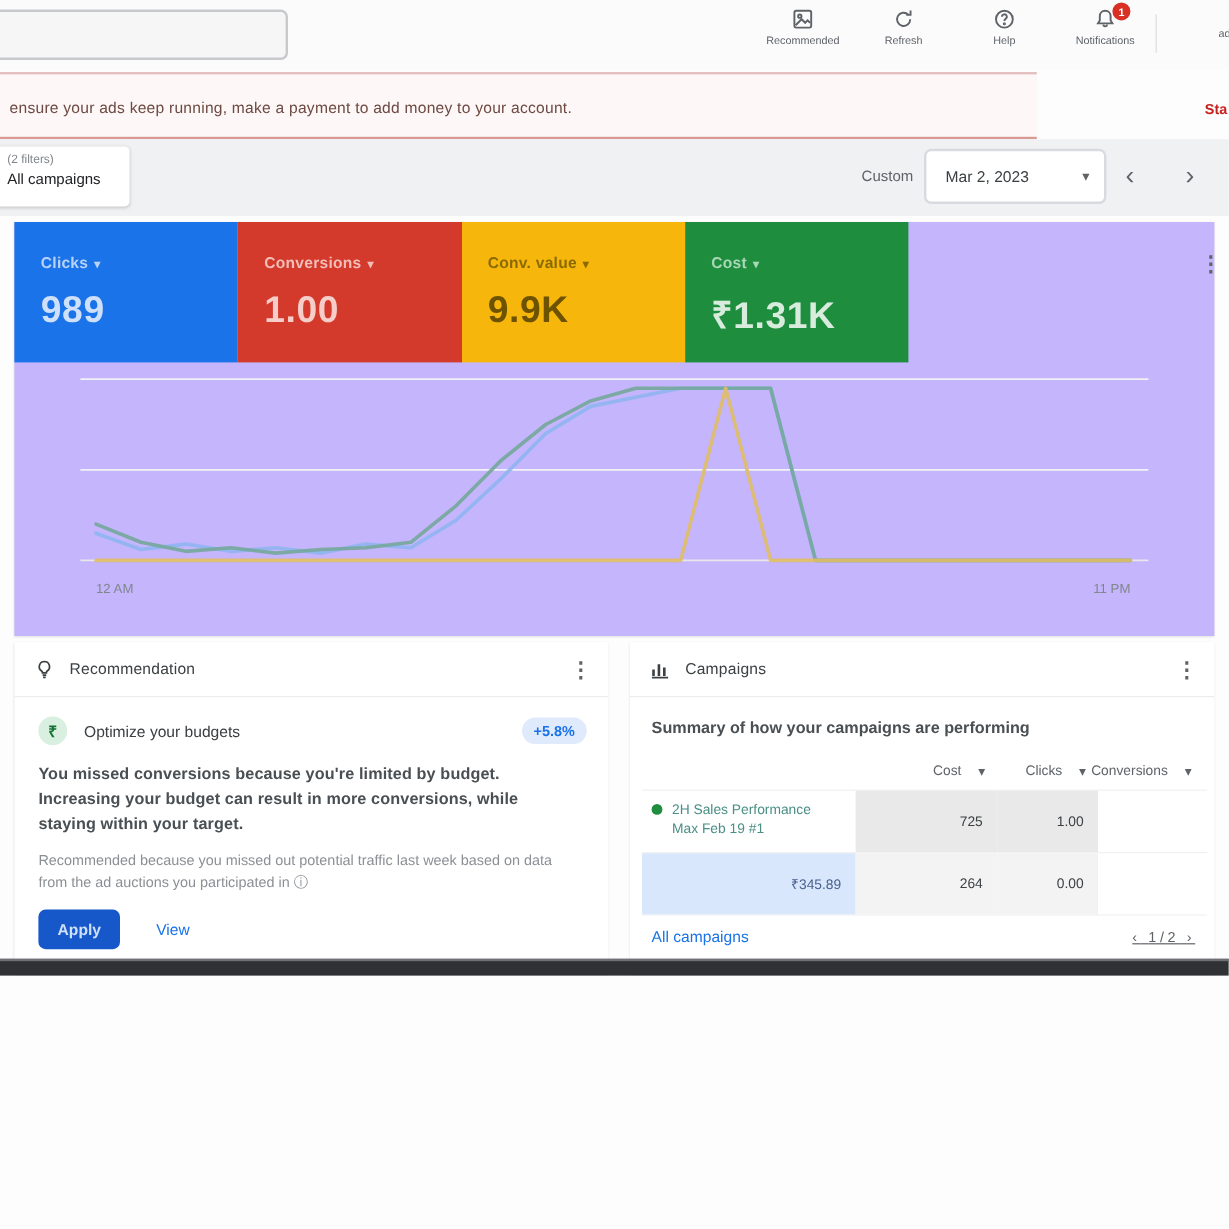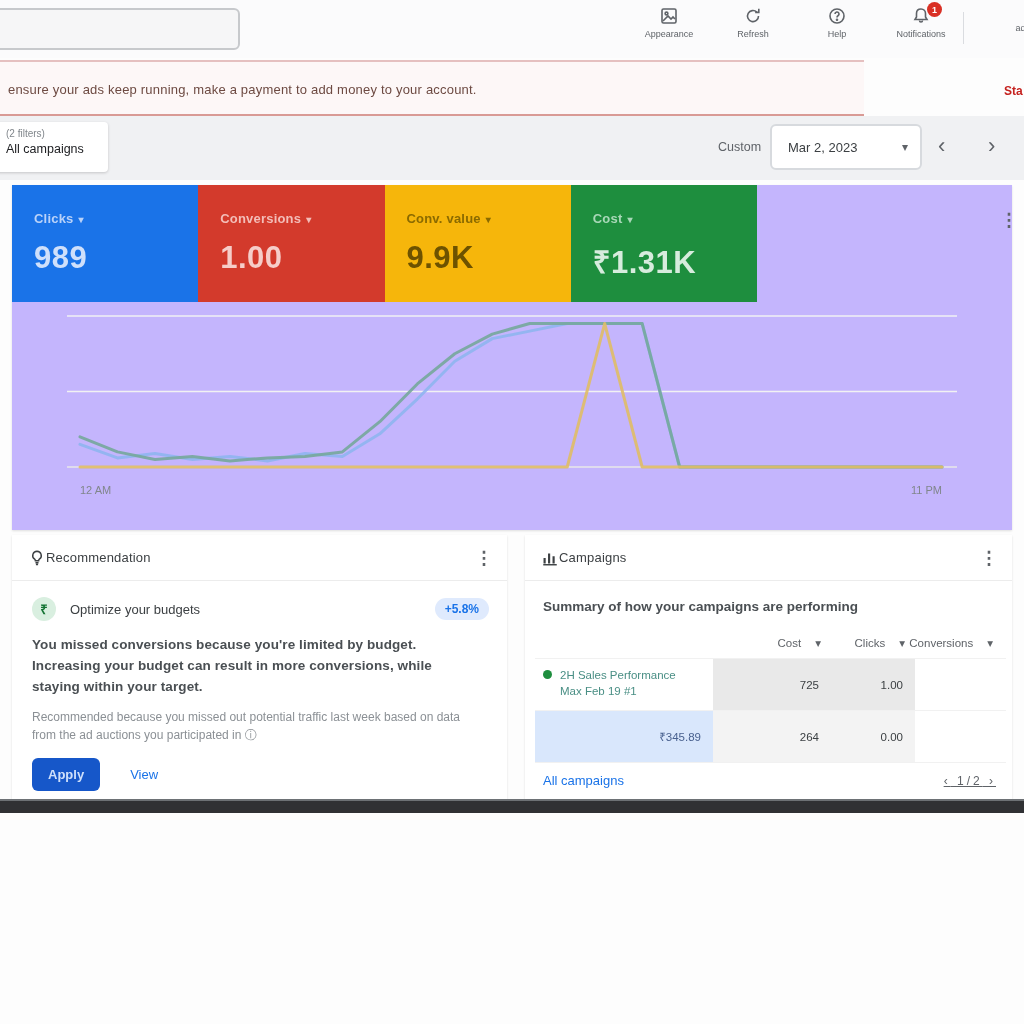--- a/index.html
+++ b/index.html
@@ -52,21 +52,21 @@
   .sc-blue .sc-value { color:#cfe0fb; } .sc-red .sc-value { color:#f6cdc9; }
   .sc-yellow .sc-value { color:#6d5200; } .sc-green .sc-value { color:#d7ecdd; }
   .sc-arrow { font-size:10px; margin-left:5px; }
   .kebab { color:#5f6368; font-size:18px; line-height:1; cursor:pointer; font-weight:bold; }
   .panel-kebab { position:absolute; left:988px; top:26px; }
   .chartwrap { position:absolute; left:0; top:117px; width:1000px; height:228px; }
   
   .card { position:absolute; top:535px; background:#fff; box-shadow:0 1px 2px rgba(0,0,0,.12); height:277px; overflow:hidden; }
   .card-rec { left:12px; width:495px; }
   .card-camp { left:525px; width:487px; }
-  .card-header { position:relative; height:46px; border-bottom:1px solid #ececec; display:flex; align-items:center; padding:0 16px; }
+  .card-header { position:relative; height:46px; border-bottom:1px solid #ececec; display:flex; align-items:center; padding:0 16px; gap:12px; }
   .card-header svg { width:18px; height:18px; stroke:#3c4043; fill:none; stroke-width:1.6; }
   .card-title { font-size:13px; color:#3c4043; letter-spacing:.2px; }
   .card-kebab { position:absolute; right:14px; top:14px; }
   .rec-item { display:flex; align-items:center; padding:16px 18px 0 20px; gap:14px; }
   .rec-icon { width:24px; height:24px; border-radius:50%; background:#d9efe0; color:#137333;
     font-size:13px; font-weight:bold; display:flex; align-items:center; justify-content:center; }
   .rec-item-title { font-size:13px; color:#3c4043; flex:1; }
   .rec-delta { background:#dfeafd; color:#1a73e8; font-size:12px; font-weight:bold; border-radius:11px; padding:4px 10px; }
   .rec-body { padding:14px 24px 0 20px; font-size:13.5px; font-weight:bold; color:#4a4f53; line-height:1.55; letter-spacing:.1px; }
   .rec-note { padding:10px 30px 0 20px; font-size:12px; color:#8b9095; line-height:1.5; }
@@ -104,21 +104,21 @@
 
   <div class="topbar">
     <div class="searchbox" title=""></div>
     <div class="tb-actions">
       <div class="tb-action">
         <svg viewBox="0 0 20 20">
           <rect x="3" y="3" width="14" height="14" rx="1.5"></rect>
             <circle cx="7.5" cy="7.5" r="1.4"></circle>
             <path d="M4 15 l5-5 3 3 2-2 2 2"></path>
         </svg>
-        <span class="lbl">Appearance</span>
+        <span class="lbl">Recommended</span>
       </div>
       <div class="tb-action">
         <svg viewBox="0 0 20 20">
           <path d="M15.5 10 a5.5 5.5 0 1 1-1.7-3.9"></path>
             <path d="M15.8 2.8 v3.6 h-3.6" fill="none"></path>
         </svg>
         <span class="lbl">Refresh</span>
       </div>
       <div class="tb-action">
         <svg viewBox="0 0 20 20">

